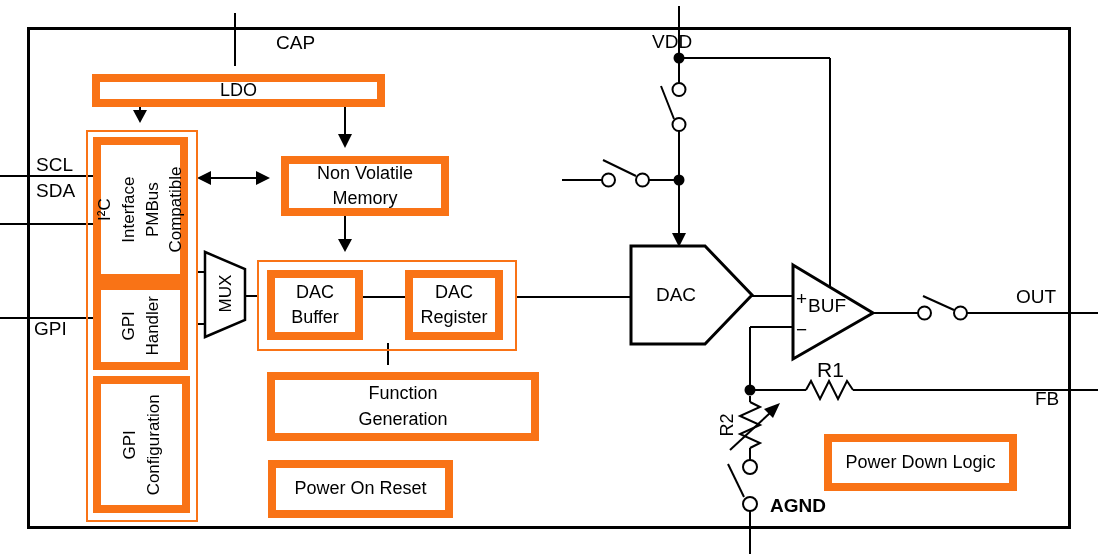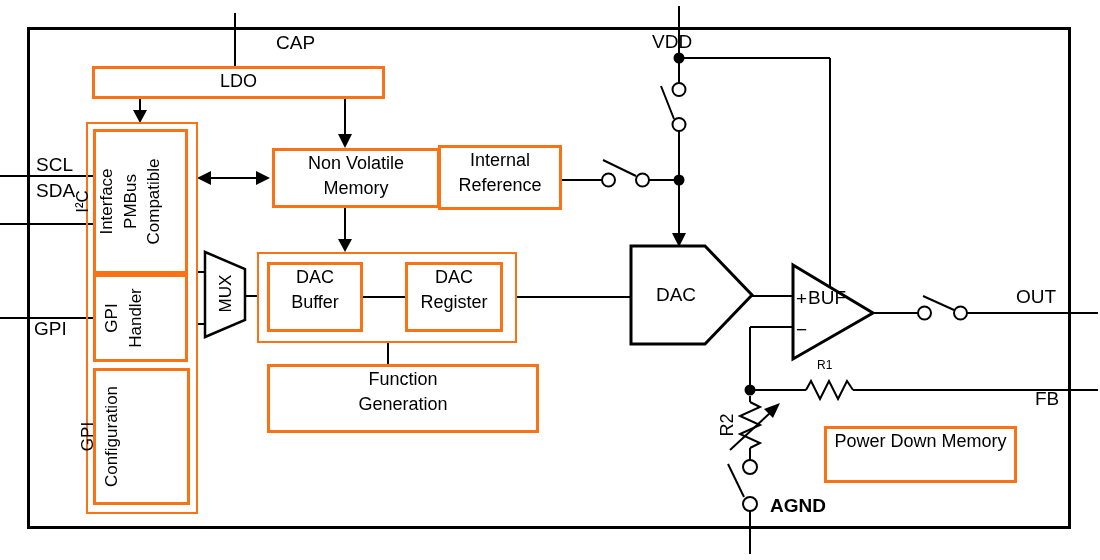--- a/index.html
+++ b/index.html
@@ -1,21 +1,21 @@
 <!DOCTYPE html>
 <html><head>
 <meta charset="utf-8">
 <style>
   html,body{margin:0;padding:0;background:#ffffff;}
   .stage{position:relative;width:1100px;height:560px;background:#fff;
          font-family:"Liberation Sans",sans-serif;color:#000;overflow:hidden;}
   .svg-layer{position:absolute;left:0;top:0;}
-  .block{position:absolute;box-sizing:border-box;background:#fff;border:3px solid #f97316;
-         display:flex;justify-content:center;text-align:center;
-         font-size:18px;line-height:1.4;}
+  .block{position:absolute;box-sizing:border-box;background:#fff;border:8px solid #f97316;
+         display:flex;align-items:center;justify-content:center;text-align:center;
+         font-size:18px;line-height:1.4;margin-top:8px;}
   .block span{white-space:pre-line;}
   .container{border-width:2px;background:transparent;}
   .rot span{transform:rotate(-90deg);font-size:17px;line-height:1.4;}
   .lbl{position:absolute;font-size:19px;line-height:1;white-space:nowrap;}
   .lbl-c{text-align:center;}
   .rot-lbl{transform:rotate(-90deg);}
 </style>
 </head>
 <body>
 
@@ -128,61 +128,60 @@
   <div class="block rot" style="left:93px;top:274px;width:95px;height:88px;">
     <span>GPI
 Handler</span>
     </div>
 
   <div class="block rot" style="left:93px;top:368px;width:97px;height:137px;">
     <span>GPI
 Configuration</span>
     </div>
 
-  <div class="block" style="left:272px;top:148px;width:168px;height:60px;">
+  <div class="block" style="left:281px;top:148px;width:168px;height:60px;">
     <span>Non Volatile
 Memory</span>
     </div>
 
-  <div class="block" style="left:438px;top:145px;width:124px;height:65px;">
-    <span>Internal
-Reference</span>
-    </div>
 
   <div class="block" style="left:267px;top:262px;width:96px;height:70px;">
     <span>DAC
 Buffer</span>
     </div>
 
   <div class="block" style="left:405px;top:262px;width:98px;height:70px;">
     <span>DAC
 Register</span>
     </div>
 
   <div class="block" style="left:267px;top:364px;width:272px;height:69px;">
     <span>Function
 Generation</span>
     </div>
 
+  <div class="block" style="left:268px;top:452px;width:185px;height:58px;">
+    <span>Power On Reset</span>
+    </div>
 
   <div class="block" style="left:824px;top:426px;width:193px;height:57px;">
-    <span>Power Down Memory</span>
+    <span>Power Down Logic</span>
     </div>
 
   <div class="lbl lbl-c rot-lbl" style="left:203px;top:285px;width:44px;font-size:17px;">MUX</div>
   <div class="lbl lbl-c" style="left:646px;top:285px;width:60px;">DAC</div>
-  <div class="lbl" style="left:808px;top:288px;">BUF</div>
+  <div class="lbl" style="left:808px;top:296px;">BUF</div>
   <div class="lbl" style="left:796px;top:289px;">+</div>
   <div class="lbl" style="left:796px;top:320px;">−</div>
 
   <div class="lbl" style="left:246px;top:33px;margin-left:30px;">CAP</div>
   <div class="lbl" style="left:616px;top:32px;margin-left:36px;">VDD</div>
   <div class="lbl" style="left:36px;top:155px;">SCL</div>
   <div class="lbl" style="left:36px;top:181px;">SDA</div>
   <div class="lbl" style="left:34px;top:295px;margin-top:24px;">GPI</div>
   <div class="lbl" style="left:1016px;top:287px;">OUT</div>
   <div class="lbl" style="left:1035px;top:361px;margin-top:28px;">FB</div>
   <div class="lbl" style="left:770px;top:496px;font-weight:bold;">AGND</div>
 
-  <div class="lbl" style="left:817px;top:359px;font-size:12px;">R1</div>
+  <div class="lbl" style="left:817px;top:359px;font-size:21px;">R1</div>
   <div class="lbl lbl-c rot-lbl" style="left:709px;top:416px;width:36px;font-size:18px;">R2</div>
 
 </div>
 
 </body></html>

